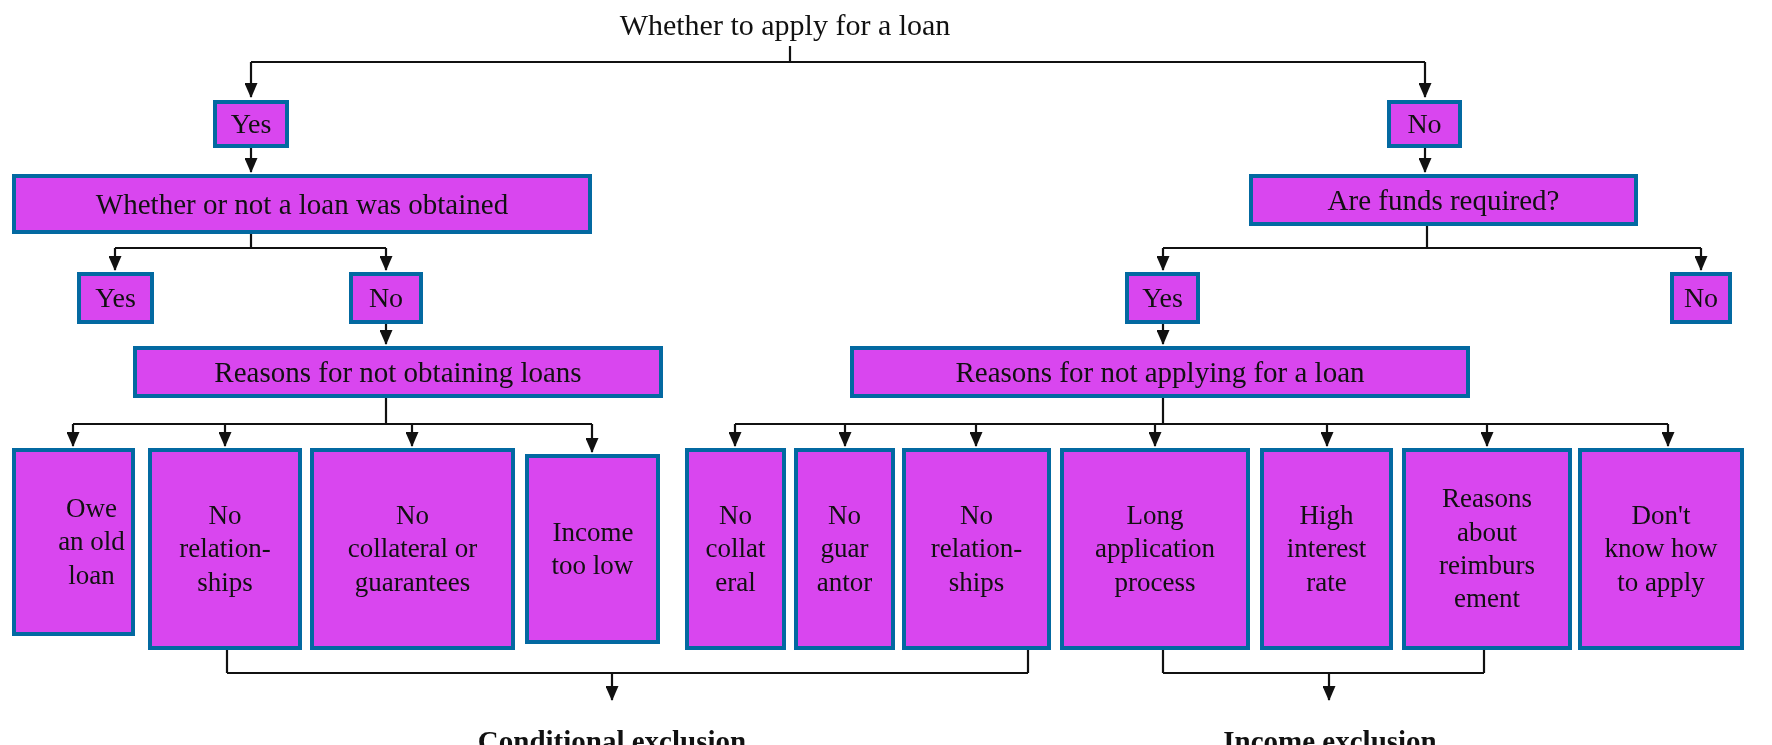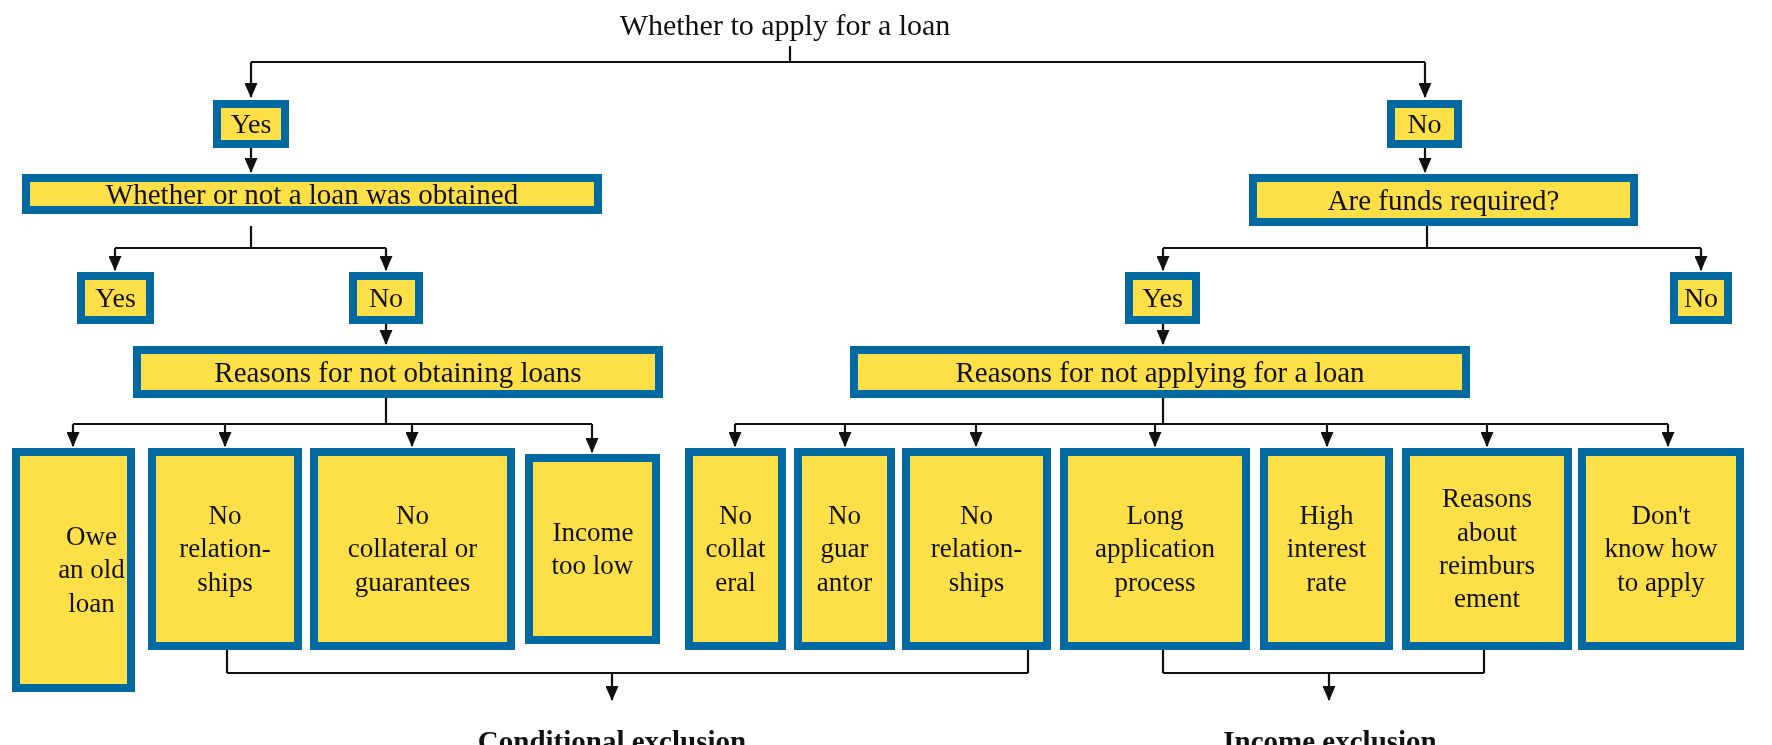--- a/index.html
+++ b/index.html
@@ -1,19 +1,19 @@
 <!DOCTYPE html>
 <html><head>
 <meta charset="utf-8">
 <style>
   html,body{margin:0;padding:0;background:#ffffff;}
   #canvas{position:relative;width:1772px;height:745px;background:#ffffff;overflow:hidden;
           font-family:"Liberation Serif",serif;color:#111111;}
   #wires{position:absolute;left:0;top:0;width:1772px;height:745px;}
-  .box{position:absolute;box-sizing:border-box;border:8px solid #0369a1;background:#fde047;
+  .box{position:absolute;box-sizing:border-box;border:4px solid #0369a1;background:#d946ef;
        display:flex;align-items:center;justify-content:center;text-align:center;
        white-space:pre-line;line-height:1.18;}
   .plain{border:none;background:transparent;}
   .t-title{font-size:30px;}
   .t-small{font-size:28px;}
   .t-wide{font-size:29px;}
   .t-leaf{font-size:27px;line-height:1.24;}
   .t-outcome{font-size:29px;font-weight:bold;margin-top:18px;}
 </style>
 </head>
@@ -77,32 +77,32 @@
       <path d="M1163 673 H1484"></path>
       <path d="M1329 673 V700" marker-end="url(#ah)"></path>
     </g>
   </svg>
 
   <div class="box plain t-title" style="left:498px;top:4px;width:574px;height:42px;">Whether to apply for a loan</div>
 
   <div class="box t-small" style="left:213px;top:100px;width:76px;height:48px;">Yes</div>
   <div class="box t-small" style="left:1387px;top:100px;width:75px;height:48px;">No</div>
 
-  <div class="box t-wide" style="left:22px;top:174px;width:580px;height:40px;">Whether or not a loan was obtained</div>
+  <div class="box t-wide" style="left:12px;top:174px;width:580px;height:60px;">Whether or not a loan was obtained</div>
   <div class="box t-wide" style="left:1233px;top:174px;width:389px;height:52px;margin-left:16px;">Are funds required?</div>
 
   <div class="box t-small" style="left:77px;top:272px;width:77px;height:52px;">Yes</div>
   <div class="box t-small" style="left:349px;top:272px;width:74px;height:52px;">No</div>
   <div class="box t-small" style="left:1125px;top:272px;width:75px;height:52px;">Yes</div>
   <div class="box t-small" style="left:1670px;top:272px;width:62px;height:52px;">No</div>
 
   <div class="box t-wide" style="left:133px;top:346px;width:530px;height:52px;">Reasons for not obtaining loans</div>
   <div class="box t-wide" style="left:850px;top:346px;width:620px;height:52px;">Reasons for not applying for a loan</div>
 
-  <div class="box t-leaf" style="left:12px;top:448px;width:123px;height:244px;padding-left:36px;">Owe
+  <div class="box t-leaf" style="left:12px;top:448px;width:123px;height:188px;padding-left:36px;">Owe
 an old
 loan</div>
   <div class="box t-leaf" style="left:148px;top:448px;width:154px;height:202px;">No
 relation-
 ships</div>
   <div class="box t-leaf" style="left:310px;top:448px;width:205px;height:202px;">No
 collateral or
 guarantees</div>
   <div class="box t-leaf" style="left:525px;top:454px;width:135px;height:190px;text-align:right;">Income
 too low</div>

